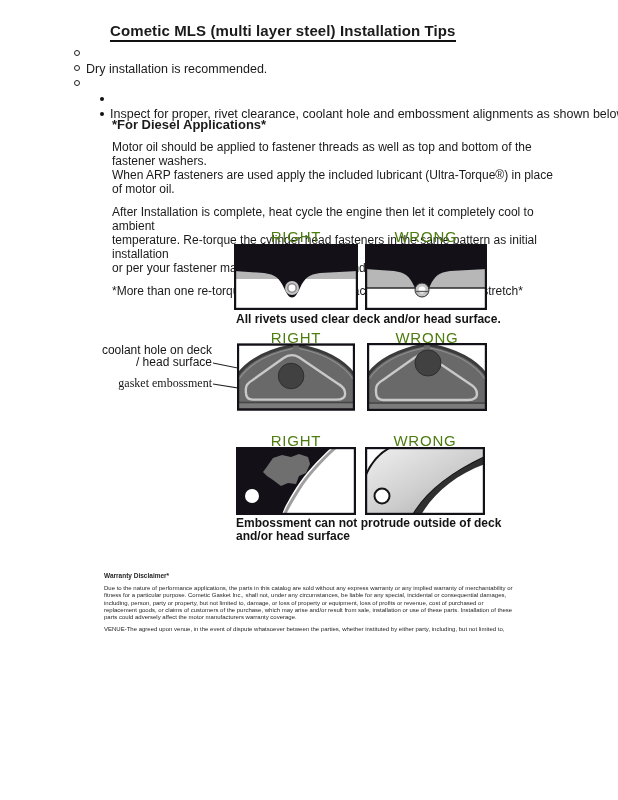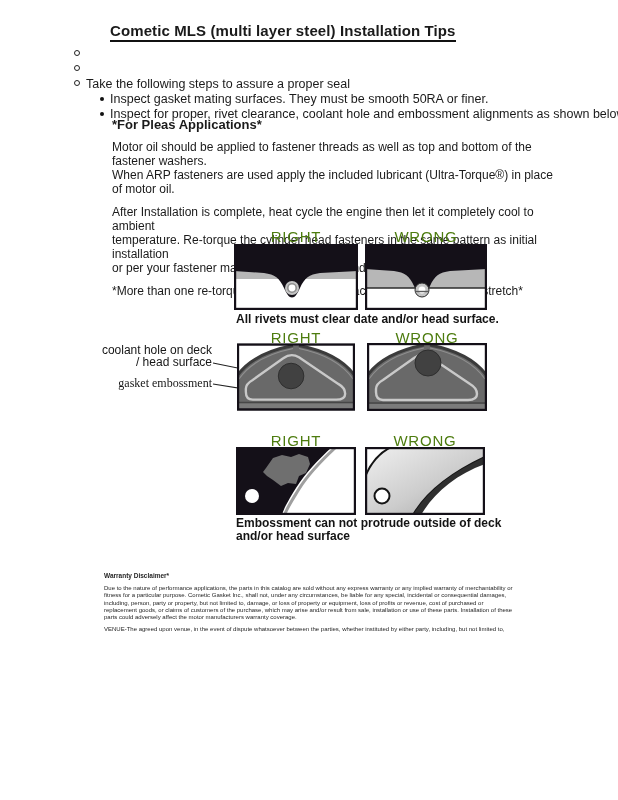--- a/index.html
+++ b/index.html
@@ -48,28 +48,28 @@
 </style>
 </head>
 <body>
 
 <div class="page">
 
   <div class="title">Cometic MLS (multi layer steel) Installation Tips</div>
 
   <div class="tips">
     <div class="tip-row"><span class="b-circle"></span></div>
+    <div class="tip-row"><span class="b-circle"></span><span>Dry installation is recommended.</span></div>
     <div class="tip-row"><span class="b-circle"></span></div>
-    <div class="tip-row"><span class="b-circle"></span><span>Take the following steps to assure a proper seal</span></div>
-    <div class="tip-row tip-sub"><span class="b-dot"></span><span>Inspect gasket mating surfaces.  They must be smooth 50RA or finer.</span></div>
+    <div class="tip-row tip-sub"><span class="b-dot"></span></div>
     <div class="tip-row tip-sub"><span class="b-dot"></span><span>Inspect for proper, rivet clearance, coolant hole and embossment alignments as shown below.</span></div>
   </div>
 
   <div class="diesel">
-    <h2>*For Pleas Applications*</h2>
+    <h2>*For Diesel Applications*</h2>
     <p>Motor oil should be applied to fastener threads as well as top and bottom of the fastener washers.
 When ARP fasteners are used apply the included lubricant (Ultra-Torque®) in place of motor oil.</p>
     <p>After Installation is complete, heat cycle the engine then let it completely cool to ambient
 temperature. Re-torque the cylinder head fasteners in the same pattern as initial installation
 or per your fastener manufacturer's recommendations.</p>
     <p>*More than one re-torque may be required to achieve proper fastener stretch*</p>
   </div>
 
   <div class="dlabel" style="left:234px;top:228px;width:124px;">RIGHT</div>
   <div class="dlabel" style="left:365px;top:228px;width:122px;">WRONG</div>
@@ -92,21 +92,21 @@
       <rect x="1" y="25" width="120" height="19" fill="#b7b7b7"></rect>
       <rect x="1" y="44" width="120" height="21" fill="#ffffff"></rect>
       <line x1="1" y1="44" x2="121" y2="44" stroke="#2b2b2b" stroke-width="1.4"></line>
       <path fill="#141018" d="M0,0 H122 V25 L85,27 C74,28.5 69.5,32 65,42 C62,48.5 60,51.5 57,51.5 C54,51.5 52,48.5 49,42 C44.5,32 40,28.5 29,27 L0,25 Z"></path>
       <circle cx="57" cy="46" r="7" fill="#c4c4c4" stroke="#2b2b2b" stroke-width="1"></circle>
       <circle cx="57" cy="46" r="3.4" fill="#ffffff"></circle>
       <line x1="50.5" y1="47.5" x2="63.5" y2="47.5" stroke="#5a5a5a" stroke-width="1.4"></line>
       <rect x="1" y="1" width="120" height="64" fill="none" stroke="#141018" stroke-width="2.4"></rect>
     </svg>
   </div>
-  <div class="dcaption" style="left:236px;top:313px;">All rivets must clear date and/or head surface.</div>
+  <div class="dcaption" style="left:236px;top:313px;">All rivets used clear deck and/or head surface.</div>
 
   <div class="dlabel" style="left:237px;top:329px;width:118px;">RIGHT</div>
   <div class="dlabel" style="left:367px;top:329px;width:120px;">WRONG</div>
 
   <div class="annot" style="top:344px;">coolant hole on
 deck / head surface</div>
   <div class="annot" style="top:377px;font-family:Liberation Serif, serif;">gasket embossment</div>
   <svg class="leader" viewBox="0 0 110 45">
     <line x1="10" y1="8" x2="89" y2="24" stroke="#222222" stroke-width="1.1"></line>
     <line x1="10" y1="29" x2="60" y2="37" stroke="#222222" stroke-width="1.1"></line>

